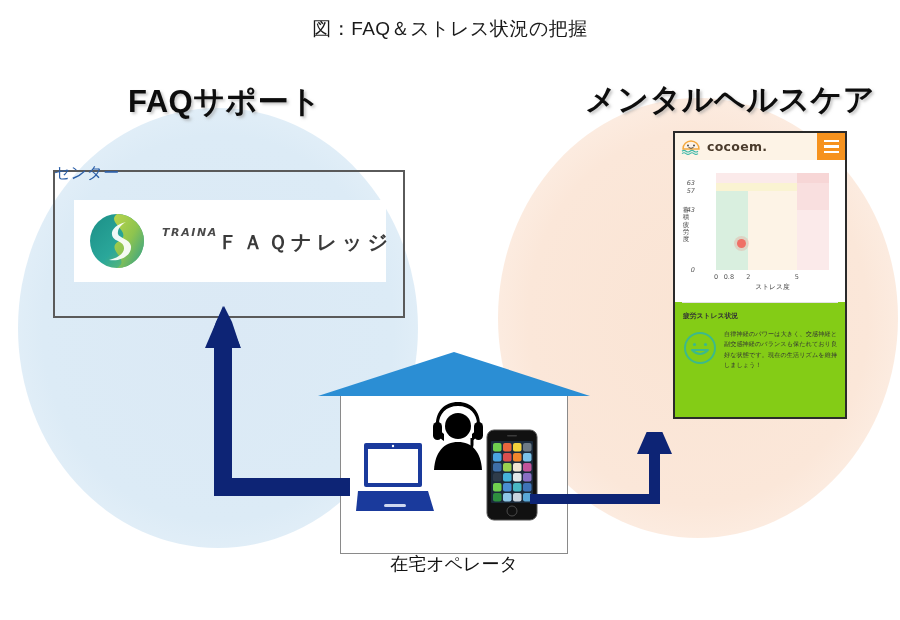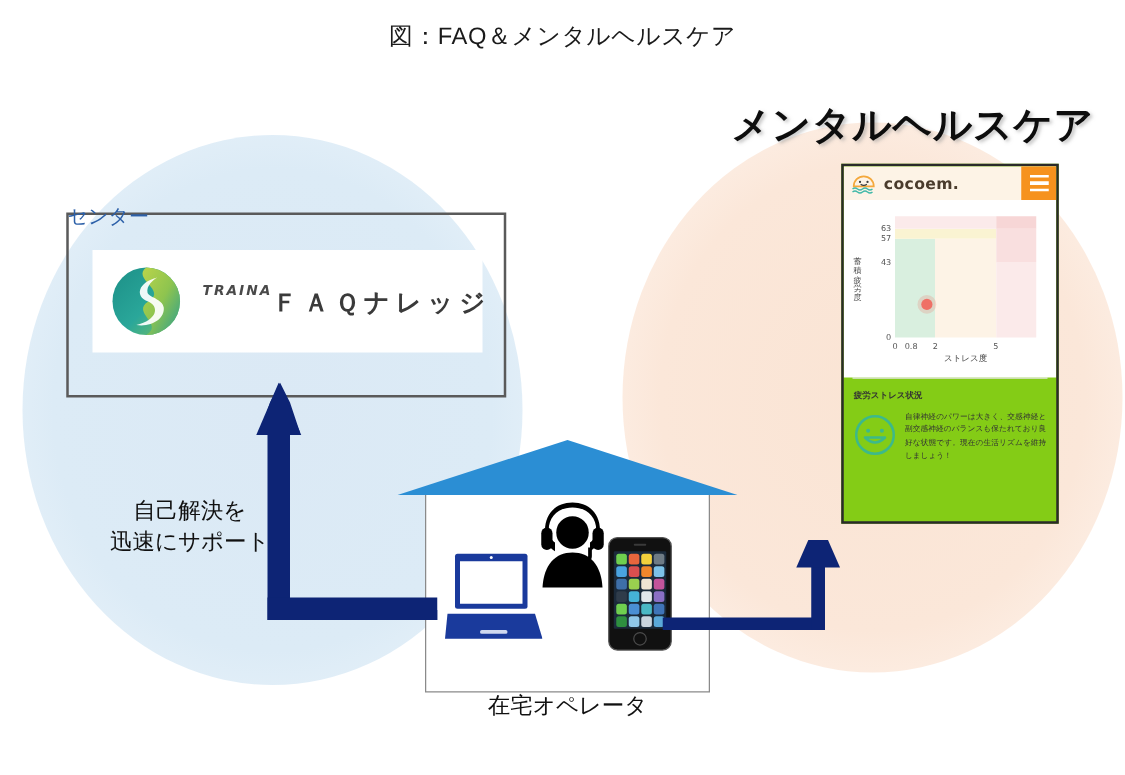--- a/index.html
+++ b/index.html
@@ -289,26 +289,27 @@
     position: absolute;
     width: 9px;
     height: 9px;
     border-radius: 50%;
     background: #ef7066;
     box-shadow: 0 0 0 3px rgba(239,112,102,0.22);
   }
   .ytick {
     position: absolute;
     right: 100%;
-    margin-right: 3px;
+    margin-right: 21px;
     font-size: 6.5px;
     color: #555;
     transform: translateY(-50%);
     white-space: nowrap;
     font-family: "DejaVu Sans", sans-serif;
+    font-style: italic;
   }
   .xtick {
     position: absolute;
     top: 100%;
     margin-top: 3px;
     font-size: 6.5px;
     color: #555;
     transform: translateX(-50%);
     white-space: nowrap;
     font-family: "DejaVu Sans", sans-serif;
@@ -369,22 +370,23 @@
   }
 </style>
 </head>
 <body>
 
 <div id="stage">
 
   <div class="ellipse" id="ellipse-left"></div>
   <div class="ellipse" id="ellipse-right"></div>
 
-  <div id="doc-title">図：FAQ＆メンタルヘルスケア</div>
-
+  <div id="doc-title">図：FAQ＆ストレス状況の把握</div>
+
+  <div class="section-heading" id="heading-faq">FAQサポート</div>
   <div class="section-heading" id="heading-mental">メンタルヘルスケア</div>
 
   <div id="center-label">センター</div>
 
   <div id="faq-panel"></div>
 
   <div id="traina-logo-box">
     <div id="traina-mark">
       <svg viewBox="0 0 58 58" width="58" height="58">
         <defs>
@@ -416,24 +418,20 @@
     <polygon class="navy" points="33,0 51,42 15,42"></polygon>
     <rect class="navy" x="24" y="172" width="136" height="18"></rect>
   </svg>
 
   <svg id="arrow-right-svg" width="180" height="90" viewBox="0 0 180 90">
     <rect class="navy" x="0" y="62" width="130" height="10"></rect>
     <rect class="navy" x="119" y="18" width="11" height="54"></rect>
     <polygon class="navy" points="124.5,-18 142,22 107,22"></polygon>
   </svg>
 
-  <div class="arrow-caption" id="caption-left">
-    <div>自己解決を</div>
-    <div>迅速にサポート</div>
-  </div>
 
   <div id="house-wrap">
     <div id="house-body"></div>
     <svg id="house-roof" viewBox="0 0 272 46">
       <polygon points="136,0 272,44 0,44" fill="#2b8ed4"></polygon>
     </svg>
 
     <svg id="operator-icon" viewBox="0 0 56 78">
       <path d="M28 2 C14 2 6 12 6 24 C6 33 10 39 14 41 L14 34 C11 32 9 28 9 24 C9 14 16 6 28 6 C40 6 47 14 47 24 C47 28 45 32 42 34 L42 41 C46 39 50 33 50 24 C50 12 42 2 28 2 Z" fill="#000"></path>
       <rect x="3" y="22" width="9" height="18" rx="4.5" fill="#000"></rect>

